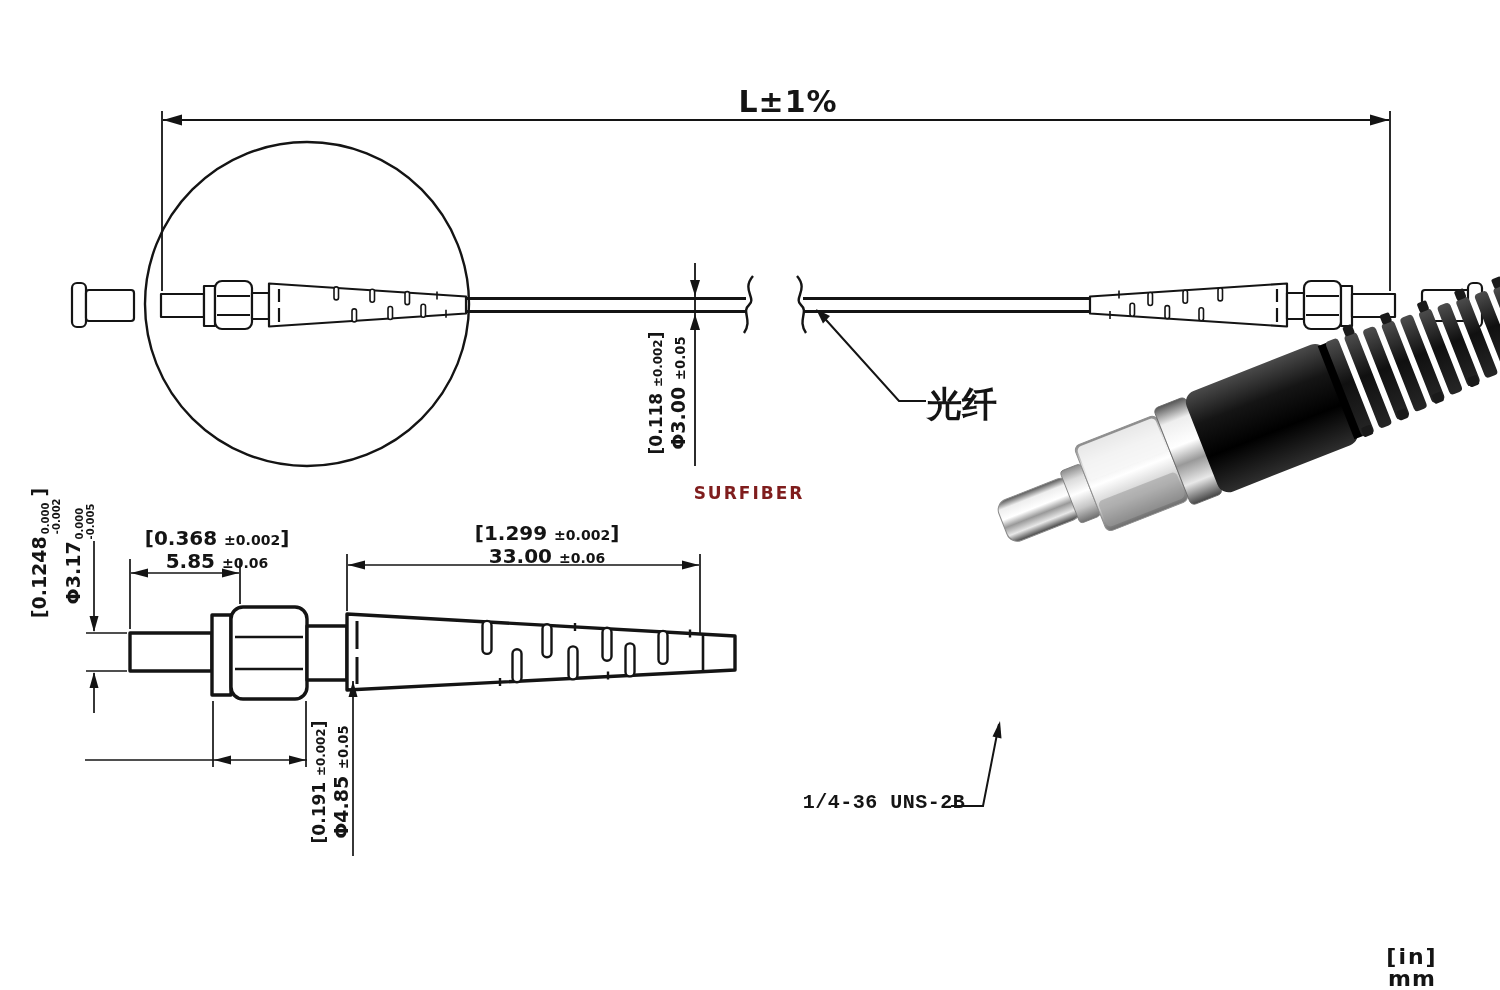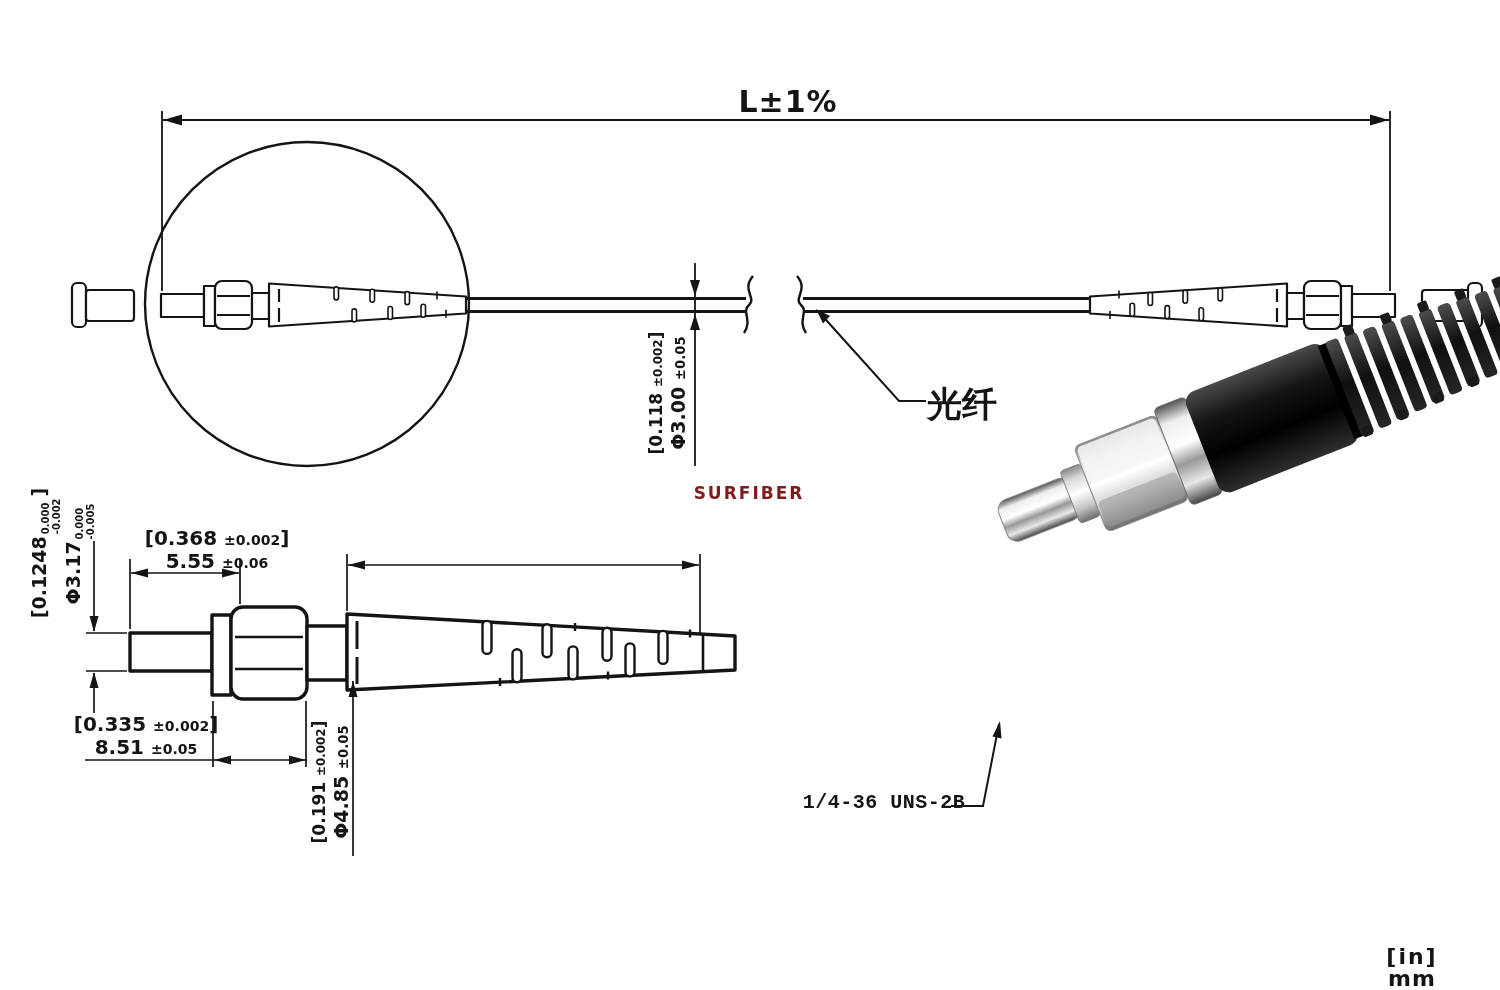--- a/index.html
+++ b/index.html
@@ -258,51 +258,51 @@
 </div>
 
 <div class="lbl cjk" style="left:962px;top:404px;">光纤</div>
 
 <div class="lbl" style="left:169px;top:550px;margin-left:48px;">
   <div class="d20 dim">
     <span>[0.368</span>
     <span class="tol">±0.002</span><span>]</span>
   </div>
   <div class="d20 dim">
-    <span>5.55</span>
+    <span>5.85</span>
     <span class="tol">±0.06</span>
   </div>
 </div>
 
+<div class="lbl" style="left:547px;top:545px;">
+  <div class="d20 dim">
+    <span>[1.299</span>
+    <span class="tol">±0.002</span><span>]</span>
+  </div>
+  <div class="d20 dim">
+    <span>33.00</span>
+    <span class="tol">±0.06</span>
+  </div>
+</div>
 
 <div class="lbl rot" style="left:62px;top:553px;">
   <div class="d19 dim">
     <span>[0.1248</span><span class="stk">
           <span>0.000</span>
           <span>-0.002</span>
         </span><span>]</span>
   </div>
   <div class="d19 dim">
     <span>Φ3.17</span><span class="stk">
           <span>0.000</span>
           <span>-0.005</span>
         </span>
   </div>
 </div>
 
-<div class="lbl" style="left:146px;top:736px;">
-  <div class="d20 dim">
-    <span>[0.335</span>
-    <span class="tol">±0.002</span><span>]</span>
-  </div>
-  <div class="d20 dim">
-    <span>8.51</span>
-    <span class="tol">±0.05</span>
-  </div>
-</div>
 
 <div class="lbl rot" style="left:331px;top:782px;">
   <div class="d17 dim">
     <span>[0.191</span>
     <span class="tol">±0.002</span><span>]</span>
   </div>
   <div class="d19 dim">
     <span>Φ4.85</span>
     <span class="tol">±0.05</span>
   </div>

